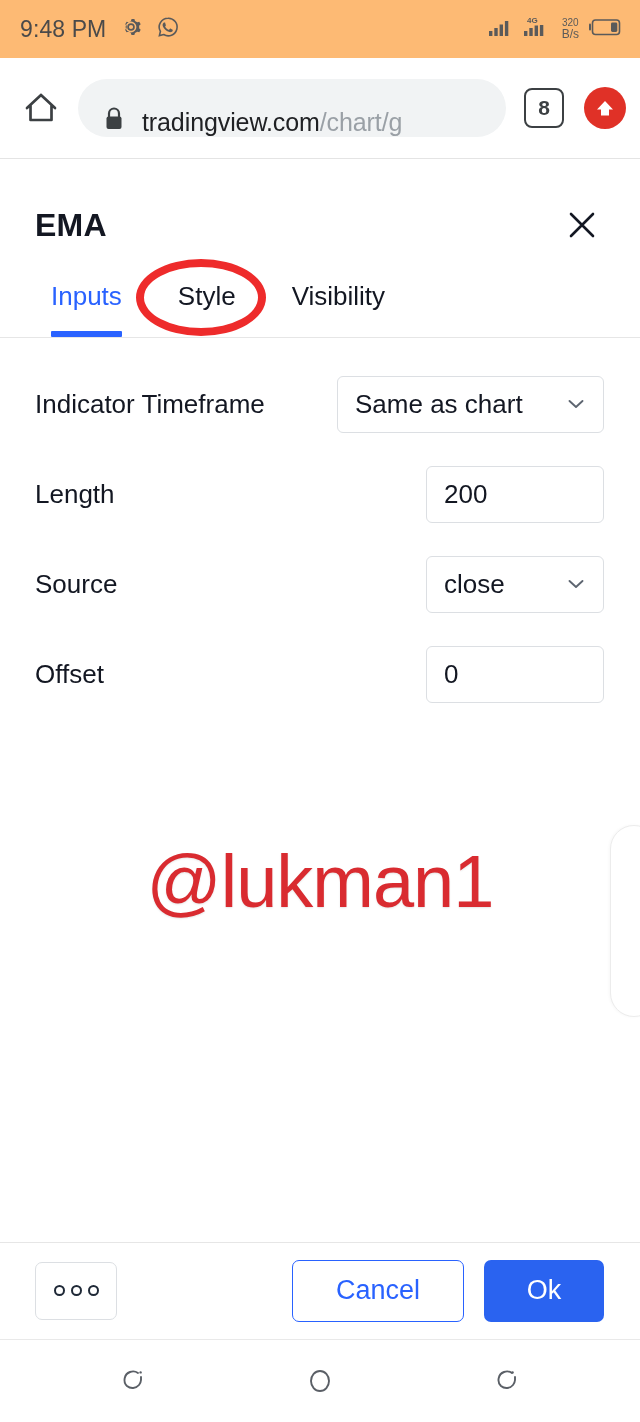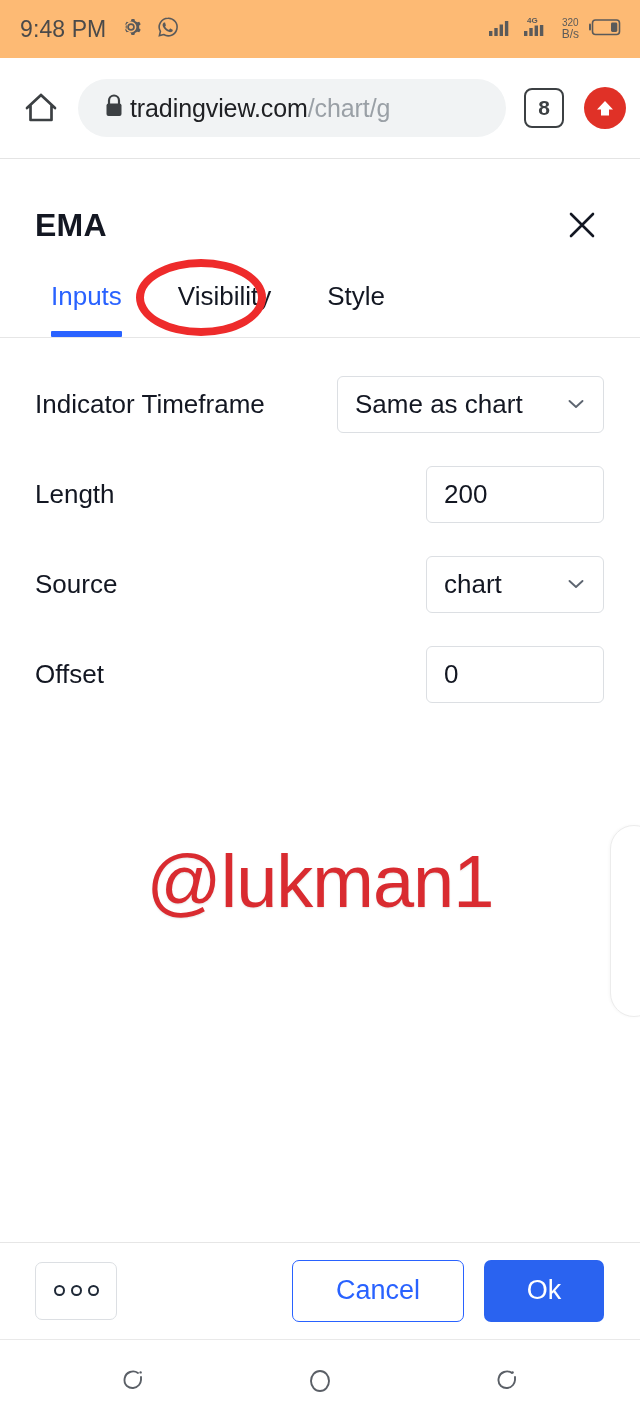--- a/index.html
+++ b/index.html
@@ -70,23 +70,23 @@
     width: 46px; height: 46px;
     display: flex; align-items: center; justify-content: center;
     flex: none;
   }
   #url-pill {
     flex: 1 1 auto;
     height: 58px;
     background: #f1f3f4;
     border-radius: 29px;
     display: flex;
-    align-items: center;
+    align-items: flex-end;
     padding: 0 14px 0 24px;
-    gap: 4px;
+    gap: 16px;
     overflow: hidden;
     min-width: 0;
   }
   #url-text {
     font-size: 25px;
     color: #202124;
     white-space: nowrap;
     overflow: hidden;
     letter-spacing: -0.1px;
   }
@@ -437,24 +437,24 @@
         </svg>
       </span>
     </div>
 
     <div id="tabs">
       <div class="tab active">
         <span>Inputs</span>
         <span class="tab-underline"></span>
       </div>
       <div class="tab">
+        <span>Style</span>
+      </div>
+      <div class="tab">
         <span>Visibility</span>
-      </div>
-      <div class="tab">
-        <span>Style</span>
       </div>
     </div>
     <div id="style-annotation"></div>
     <div id="tabs-divider"></div>
 
     <div id="form">
 
       <div class="form-row" id="row-timeframe">
         <span class="row-label">Indicator Timeframe</span>
         <span class="control-wrap">
@@ -473,21 +473,21 @@
         <span class="row-label">Length</span>
         <span class="control-wrap">
           <span class="field">200</span>
         </span>
       </div>
 
       <div class="form-row" id="row-source">
         <span class="row-label">Source</span>
         <span class="control-wrap">
           <span class="field select">
-            <span>chart</span>
+            <span>close</span>
             <span class="chev">
               <svg width="22" height="22" viewBox="0 0 22 22">
                 <path d="M4.5 8 L11 14 L17.5 8" fill="none" stroke="#5d6570" stroke-width="1.9" stroke-linecap="round" stroke-linejoin="round"></path>
               </svg>
             </span>
           </span>
         </span>
       </div>
 
       <div class="form-row" id="row-offset">

